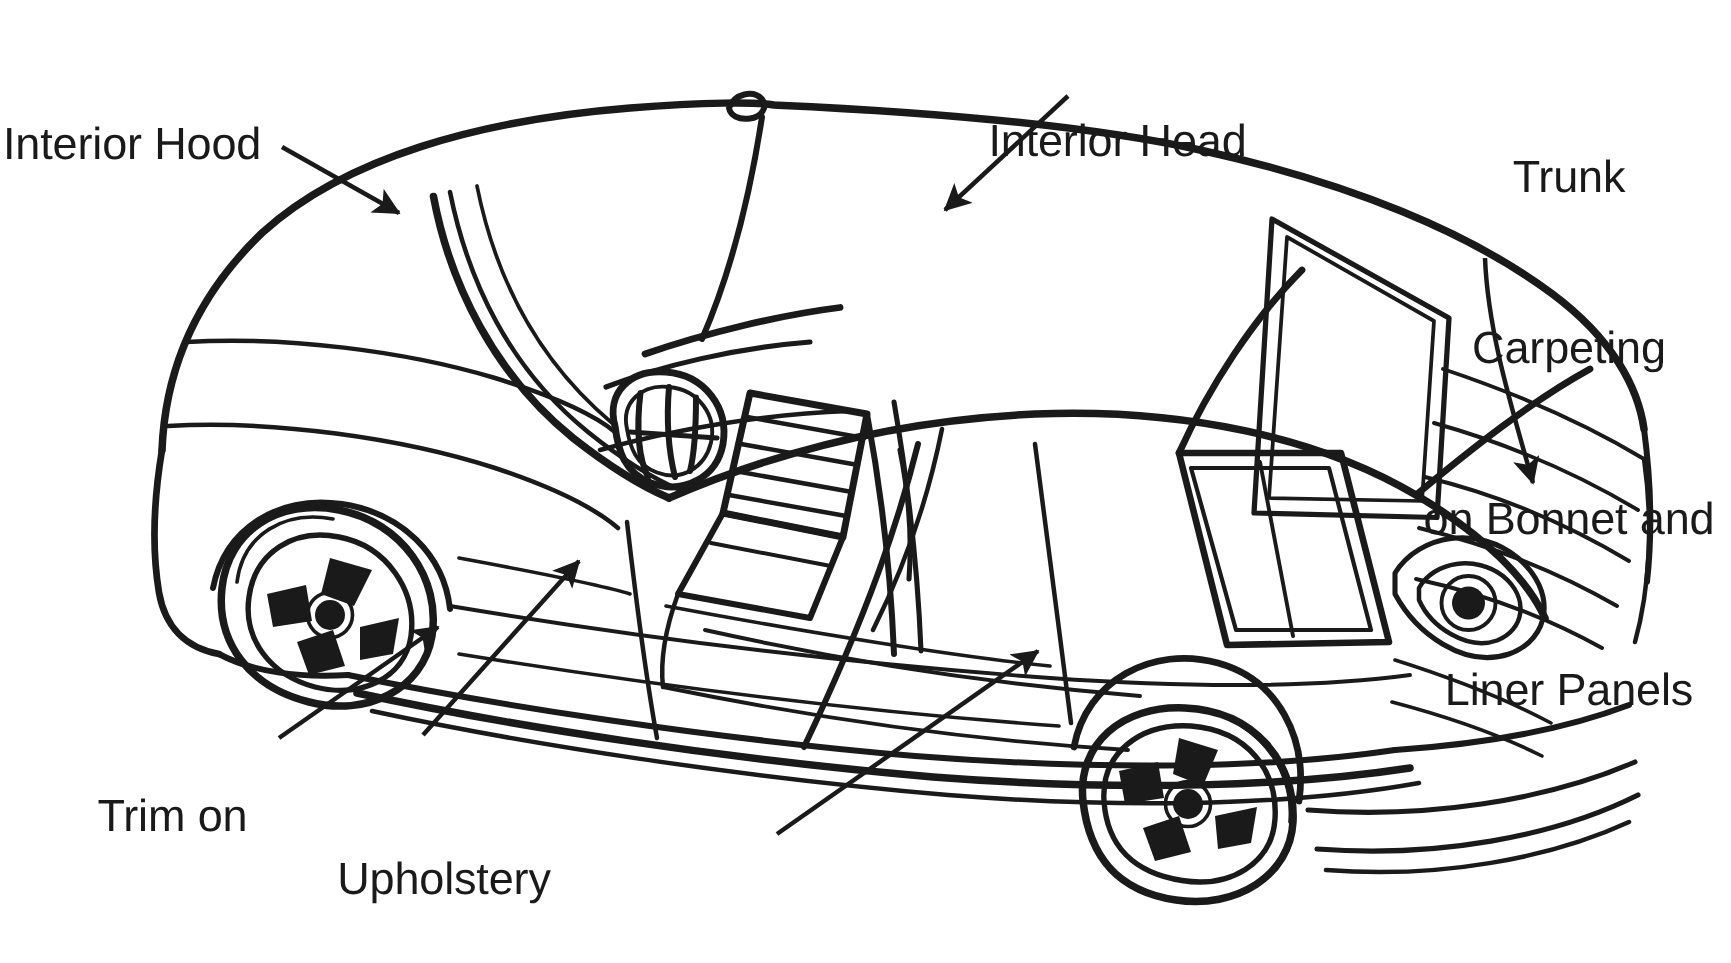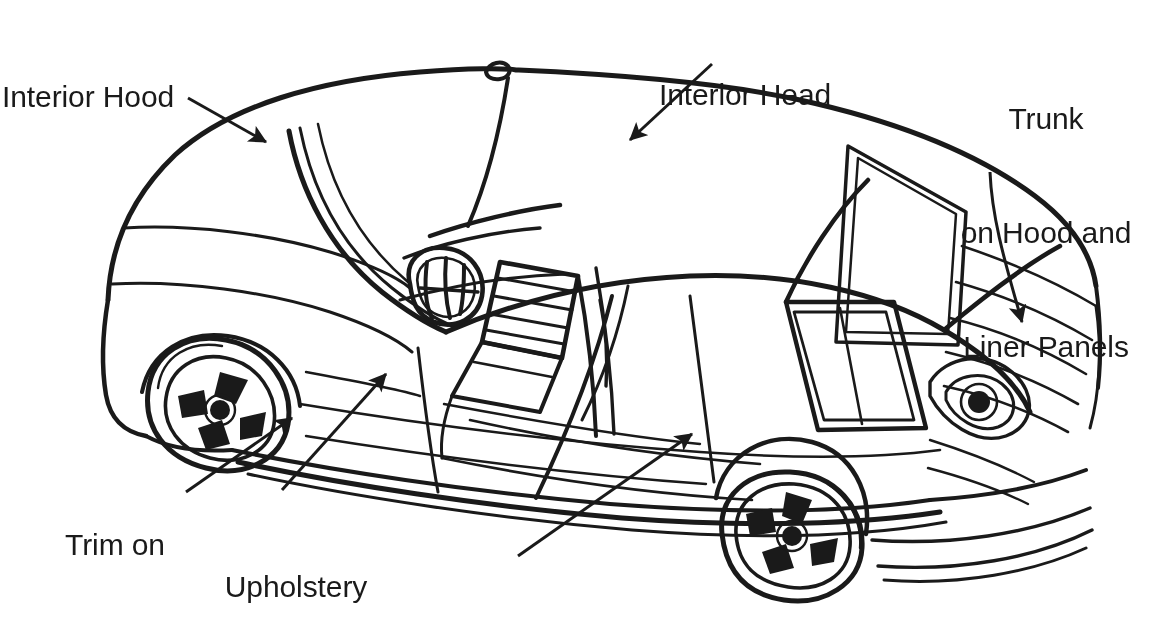--- a/index.html
+++ b/index.html
@@ -261,21 +261,22 @@
   <div class="label left" id="label-hood-liner">
     <div>Interior Hood</div>
   </div>
 
   <div class="label center" id="label-head-liner">
     <div>Interior Head</div>
   </div>
 
   <div class="label center" id="label-trunk">
     <div>Trunk</div>
-    <div>on Hood and</div>
+    <div>Carpeting</div>
+    <div>on Bonnet and</div>
     <div>Liner Panels</div>
   </div>
 
   <div class="label center" id="label-door-trim">
     <div>Trim on</div>
     
   </div>
 
   <div class="label center" id="label-upholstery">
     <div>Upholstery</div>

